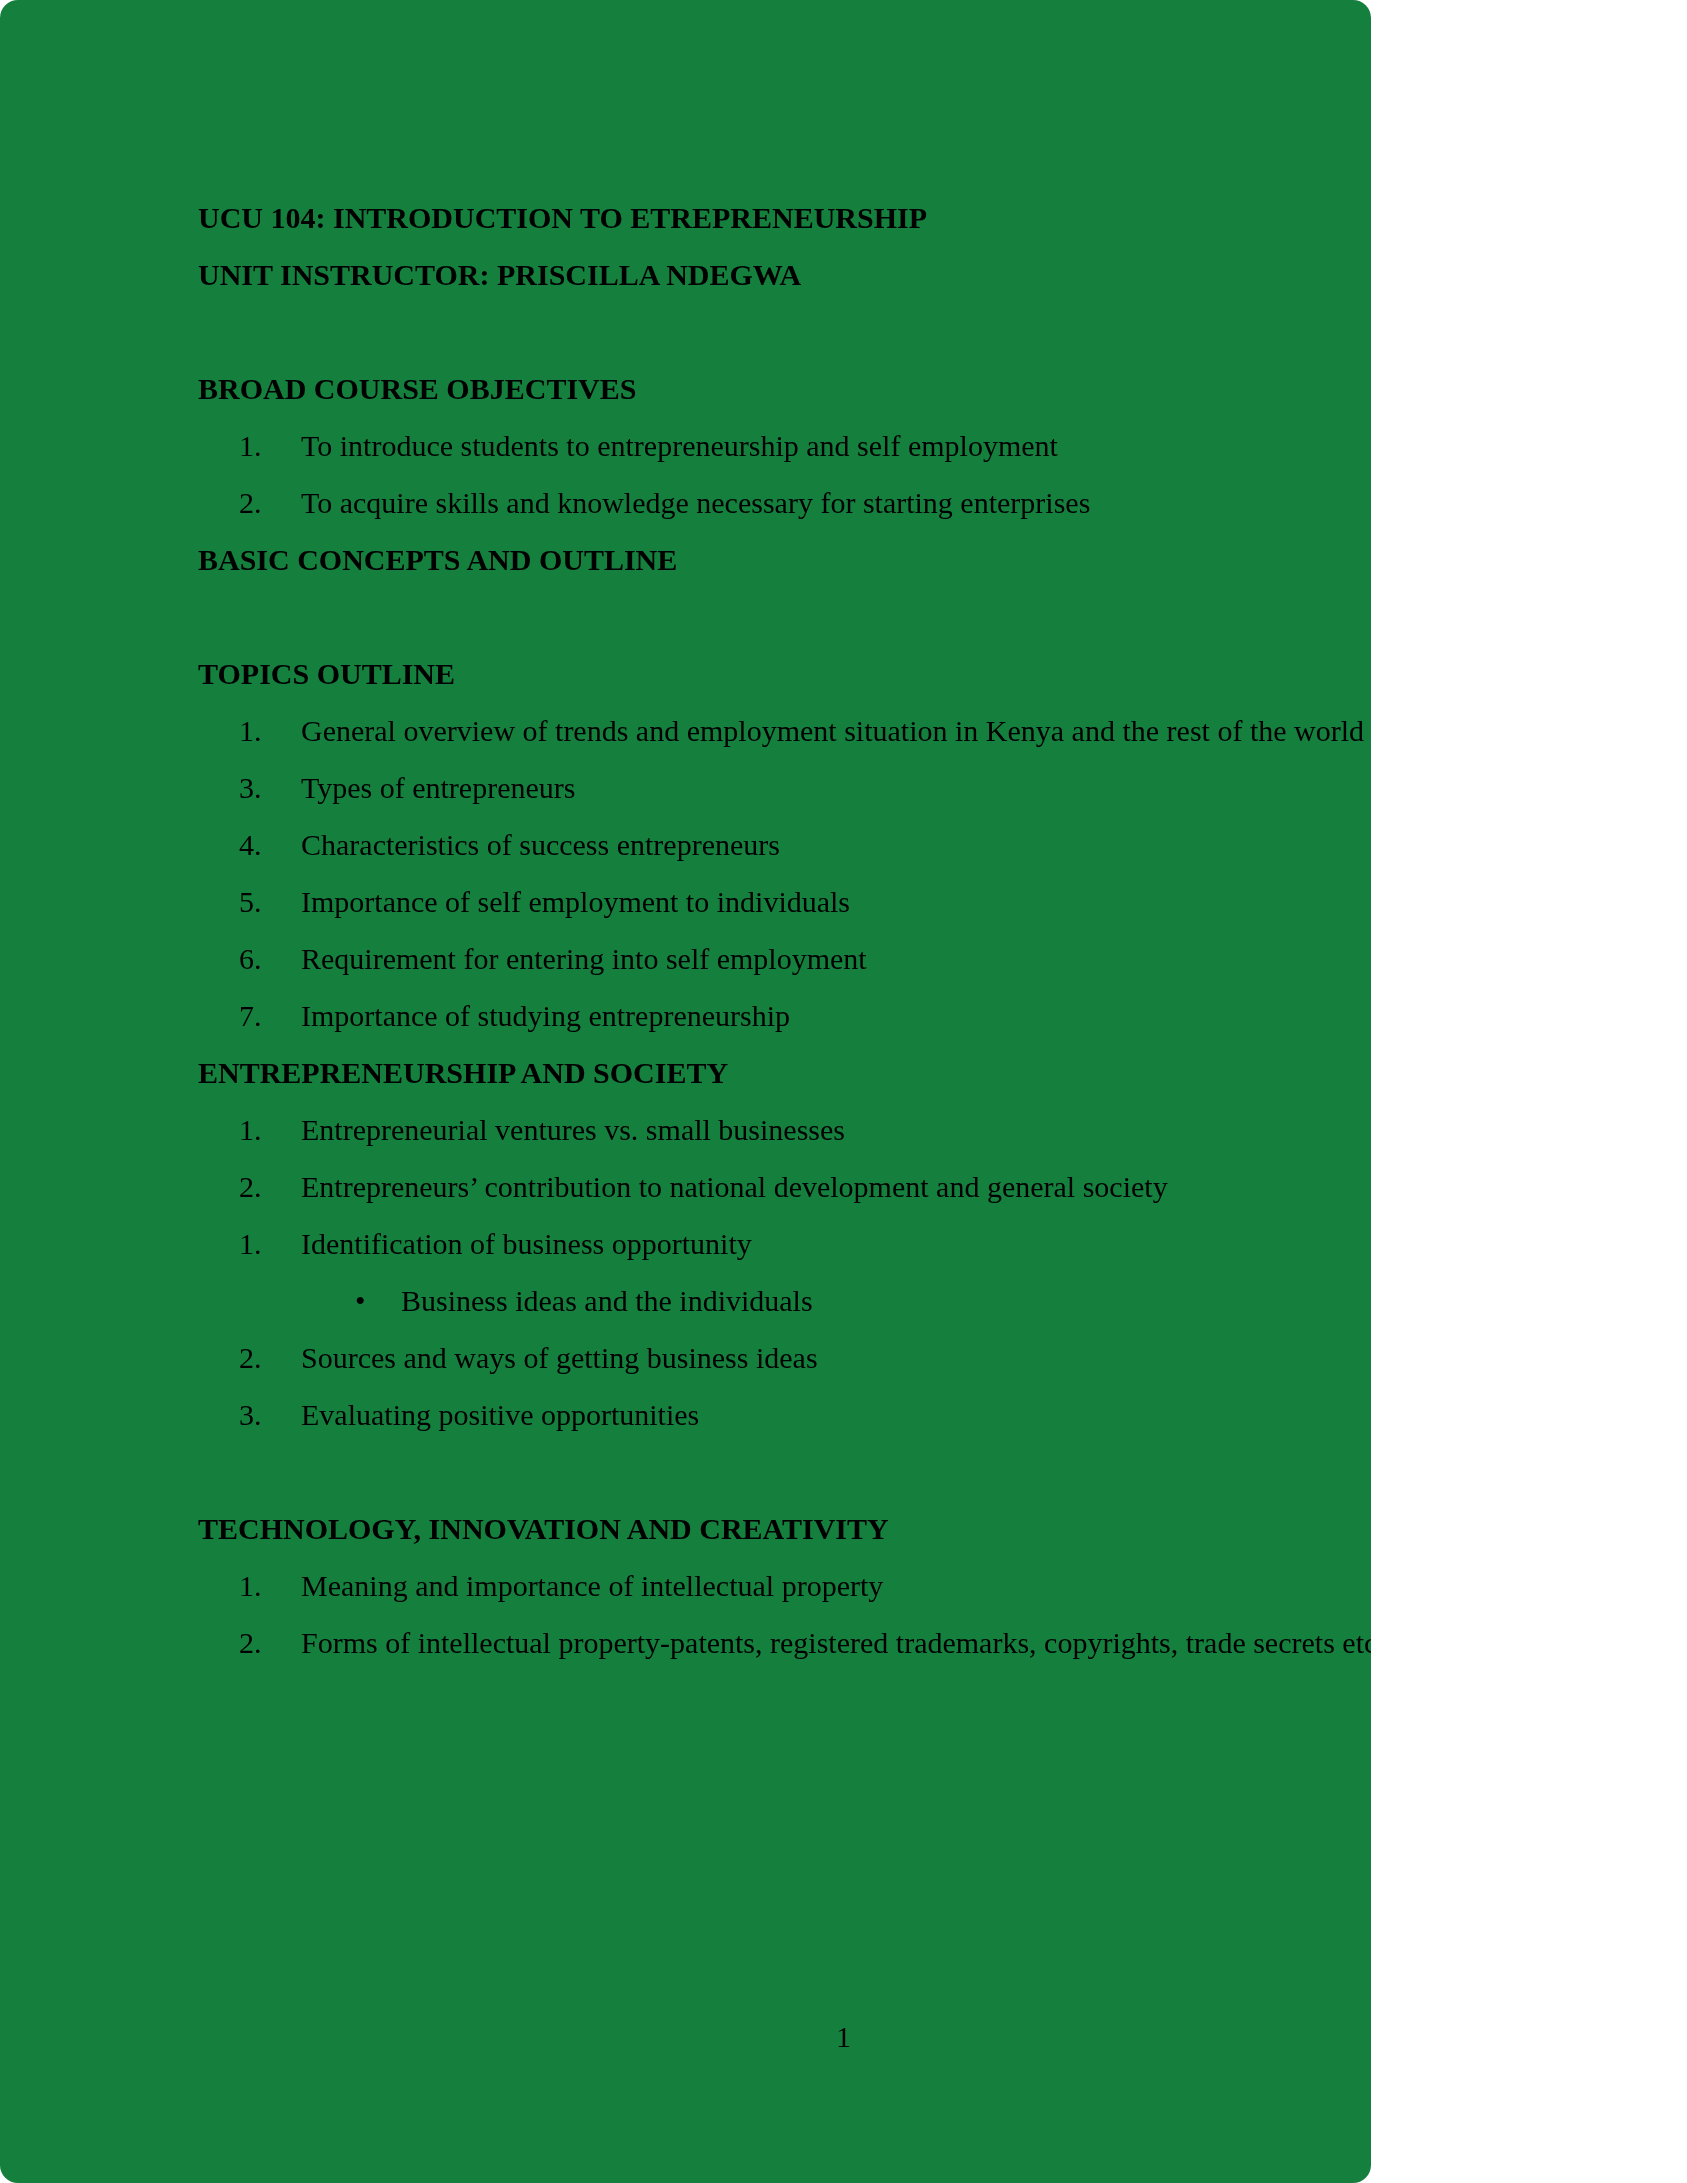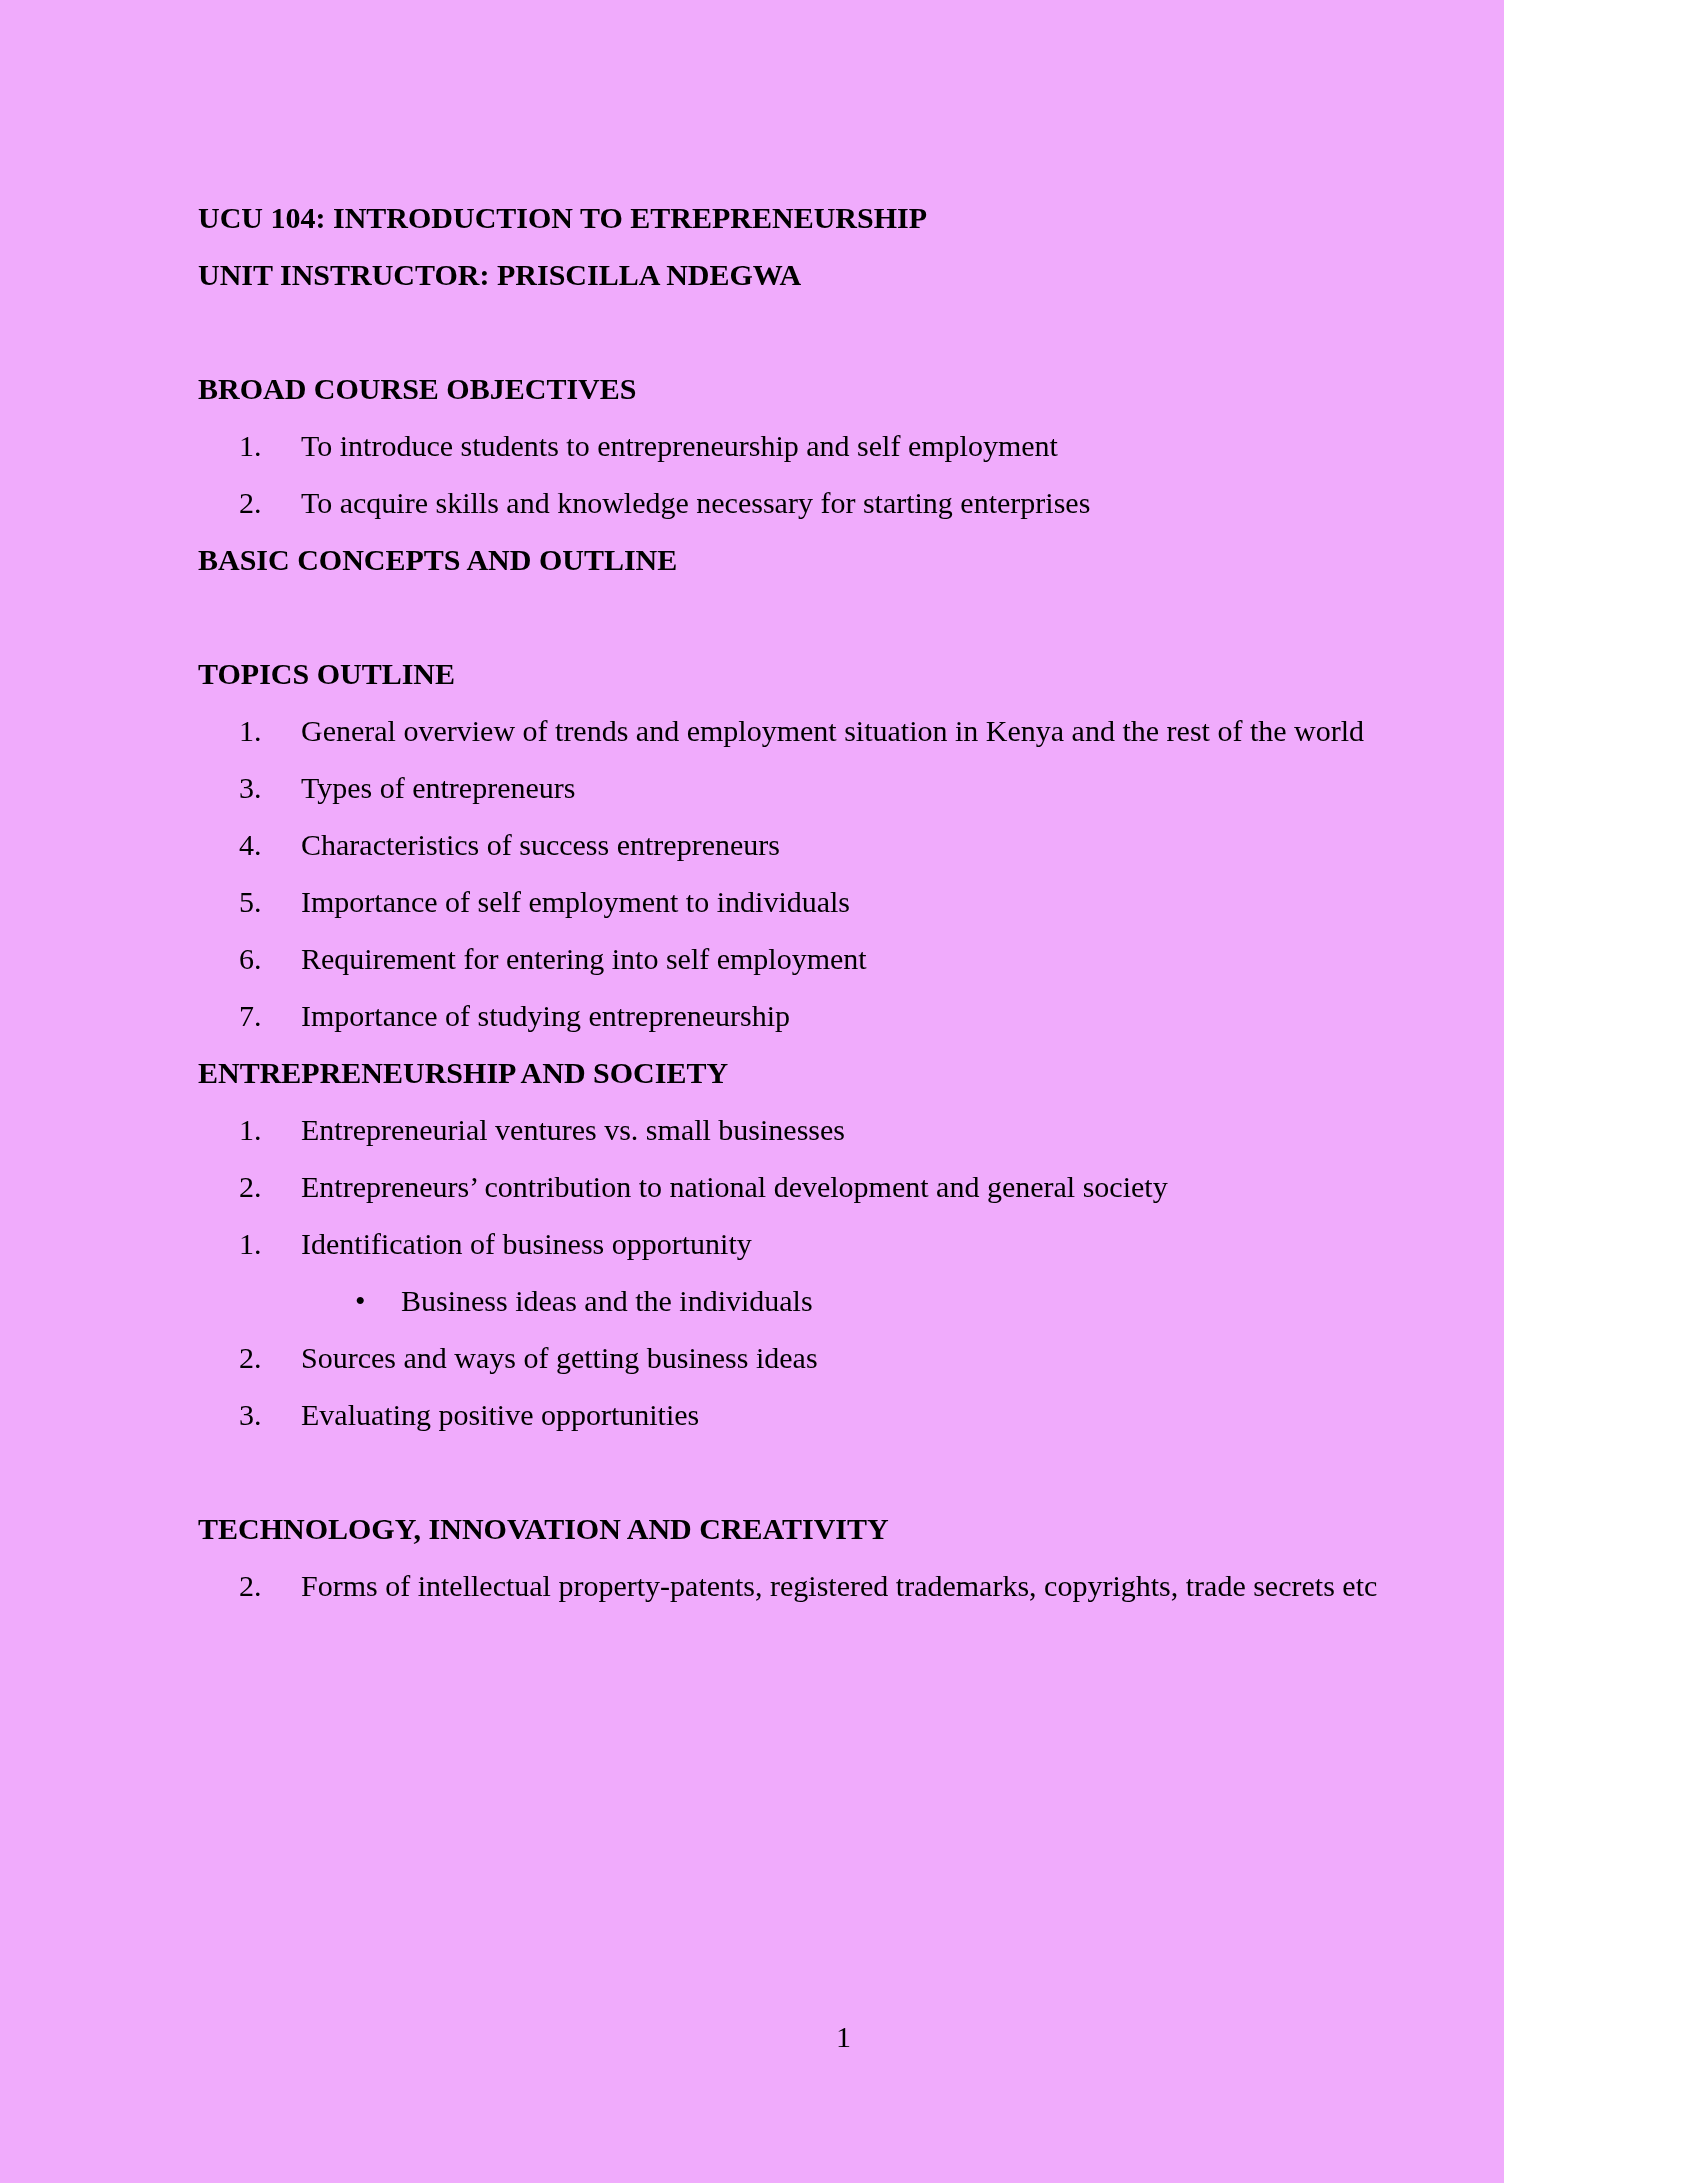--- a/index.html
+++ b/index.html
@@ -5,24 +5,25 @@
   * { margin: 0; padding: 0; box-sizing: border-box; }
   html, body { background: #ffffff; }
   body {
     width: 1687px;
     height: 2183px;
     font-family: "Liberation Serif", "DejaVu Serif", serif;
     color: #000000;
   }
   .page {
     position: relative;
-    width: 1504px;
+    width: 1371px;
     height: 2183px;
-    background: #f0abfc;
+    background: #15803d;
     overflow: hidden;
+    border-radius: 18px;
   }
   .content {
     position: absolute;
     left: 198px;
     top: 189px;
     width: 1297px;
   }
   .line {
     font-size: 30px;
     line-height: 57px;
@@ -71,20 +72,21 @@
         <p class="line list-item level-1"><span class="marker">6.</span><span class="item-text">Requirement for entering into self employment</span></p>
         <p class="line list-item level-1"><span class="marker">7.</span><span class="item-text">Importance of studying entrepreneurship</span></p>
         <p class="line heading">ENTREPRENEURSHIP AND SOCIETY</p>
         <p class="line list-item level-1"><span class="marker">1.</span><span class="item-text">Entrepreneurial ventures vs. small businesses</span></p>
         <p class="line list-item level-1"><span class="marker">2.</span><span class="item-text">Entrepreneurs’ contribution to national development and general society</span></p>
         <p class="line list-item level-1"><span class="marker">1.</span><span class="item-text">Identification of business opportunity</span></p>
         <p class="line list-item level-2"><span class="marker">•</span><span class="item-text">Business ideas and the individuals</span></p>
         <p class="line list-item level-1"><span class="marker">2.</span><span class="item-text">Sources and ways of getting business ideas</span></p>
         <p class="line list-item level-1"><span class="marker">3.</span><span class="item-text">Evaluating positive opportunities</span></p>
         <p class="line heading gap-before">TECHNOLOGY, INNOVATION AND CREATIVITY</p>
+        <p class="line list-item level-1"><span class="marker">1.</span><span class="item-text">Meaning and importance of intellectual property</span></p>
         <p class="line list-item level-1"><span class="marker">2.</span><span class="item-text">Forms of intellectual property-patents, registered trademarks, copyrights, trade secrets etc</span></p>
       </div>
   </div>
   <div class="footer">
     <span class="page-num">1</span>
   </div>
 </main>
 
 
 </body></html>

